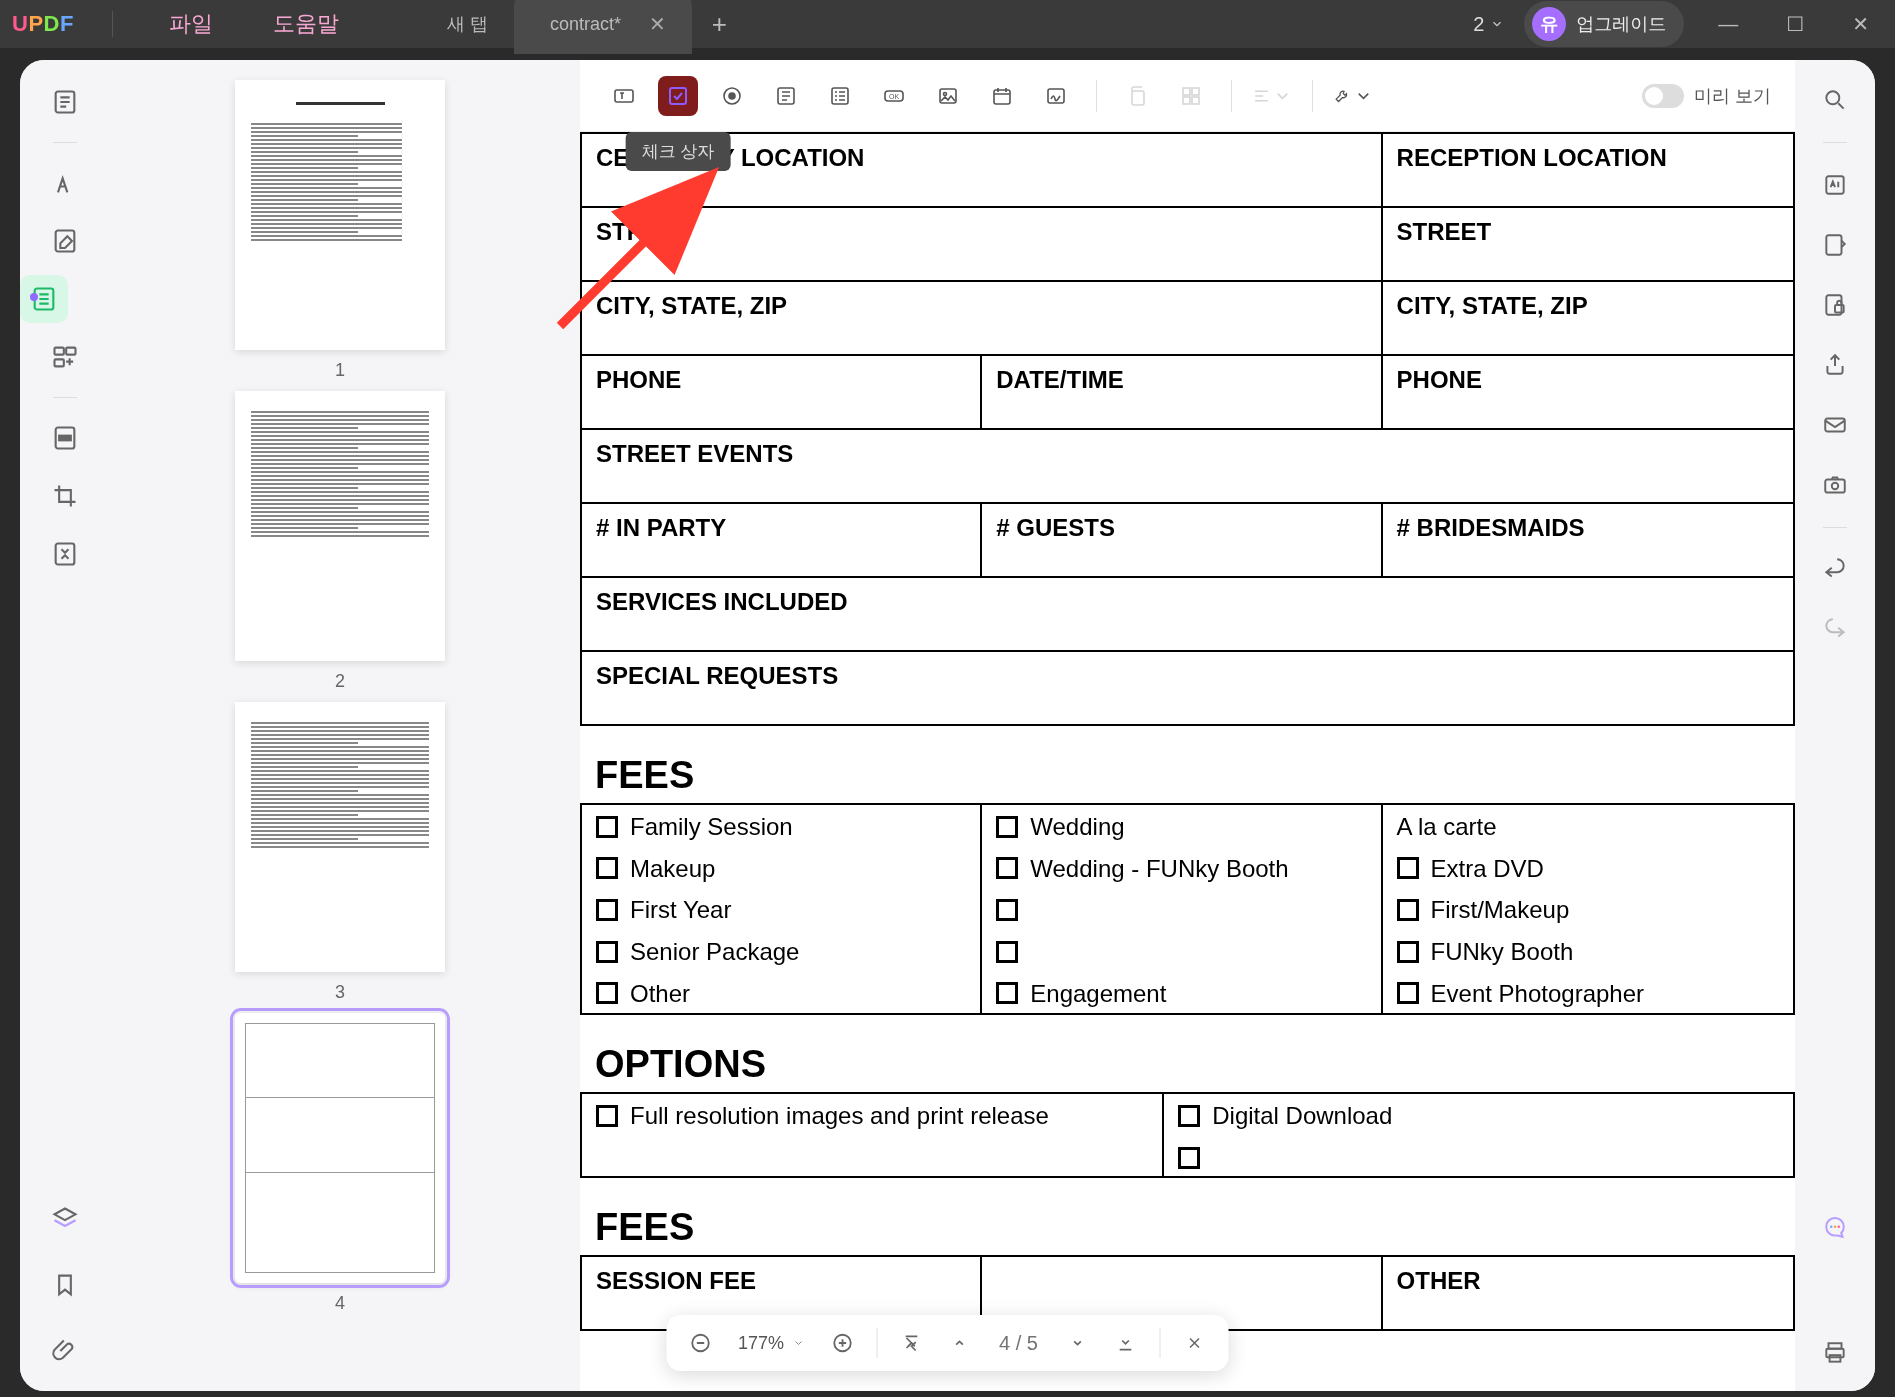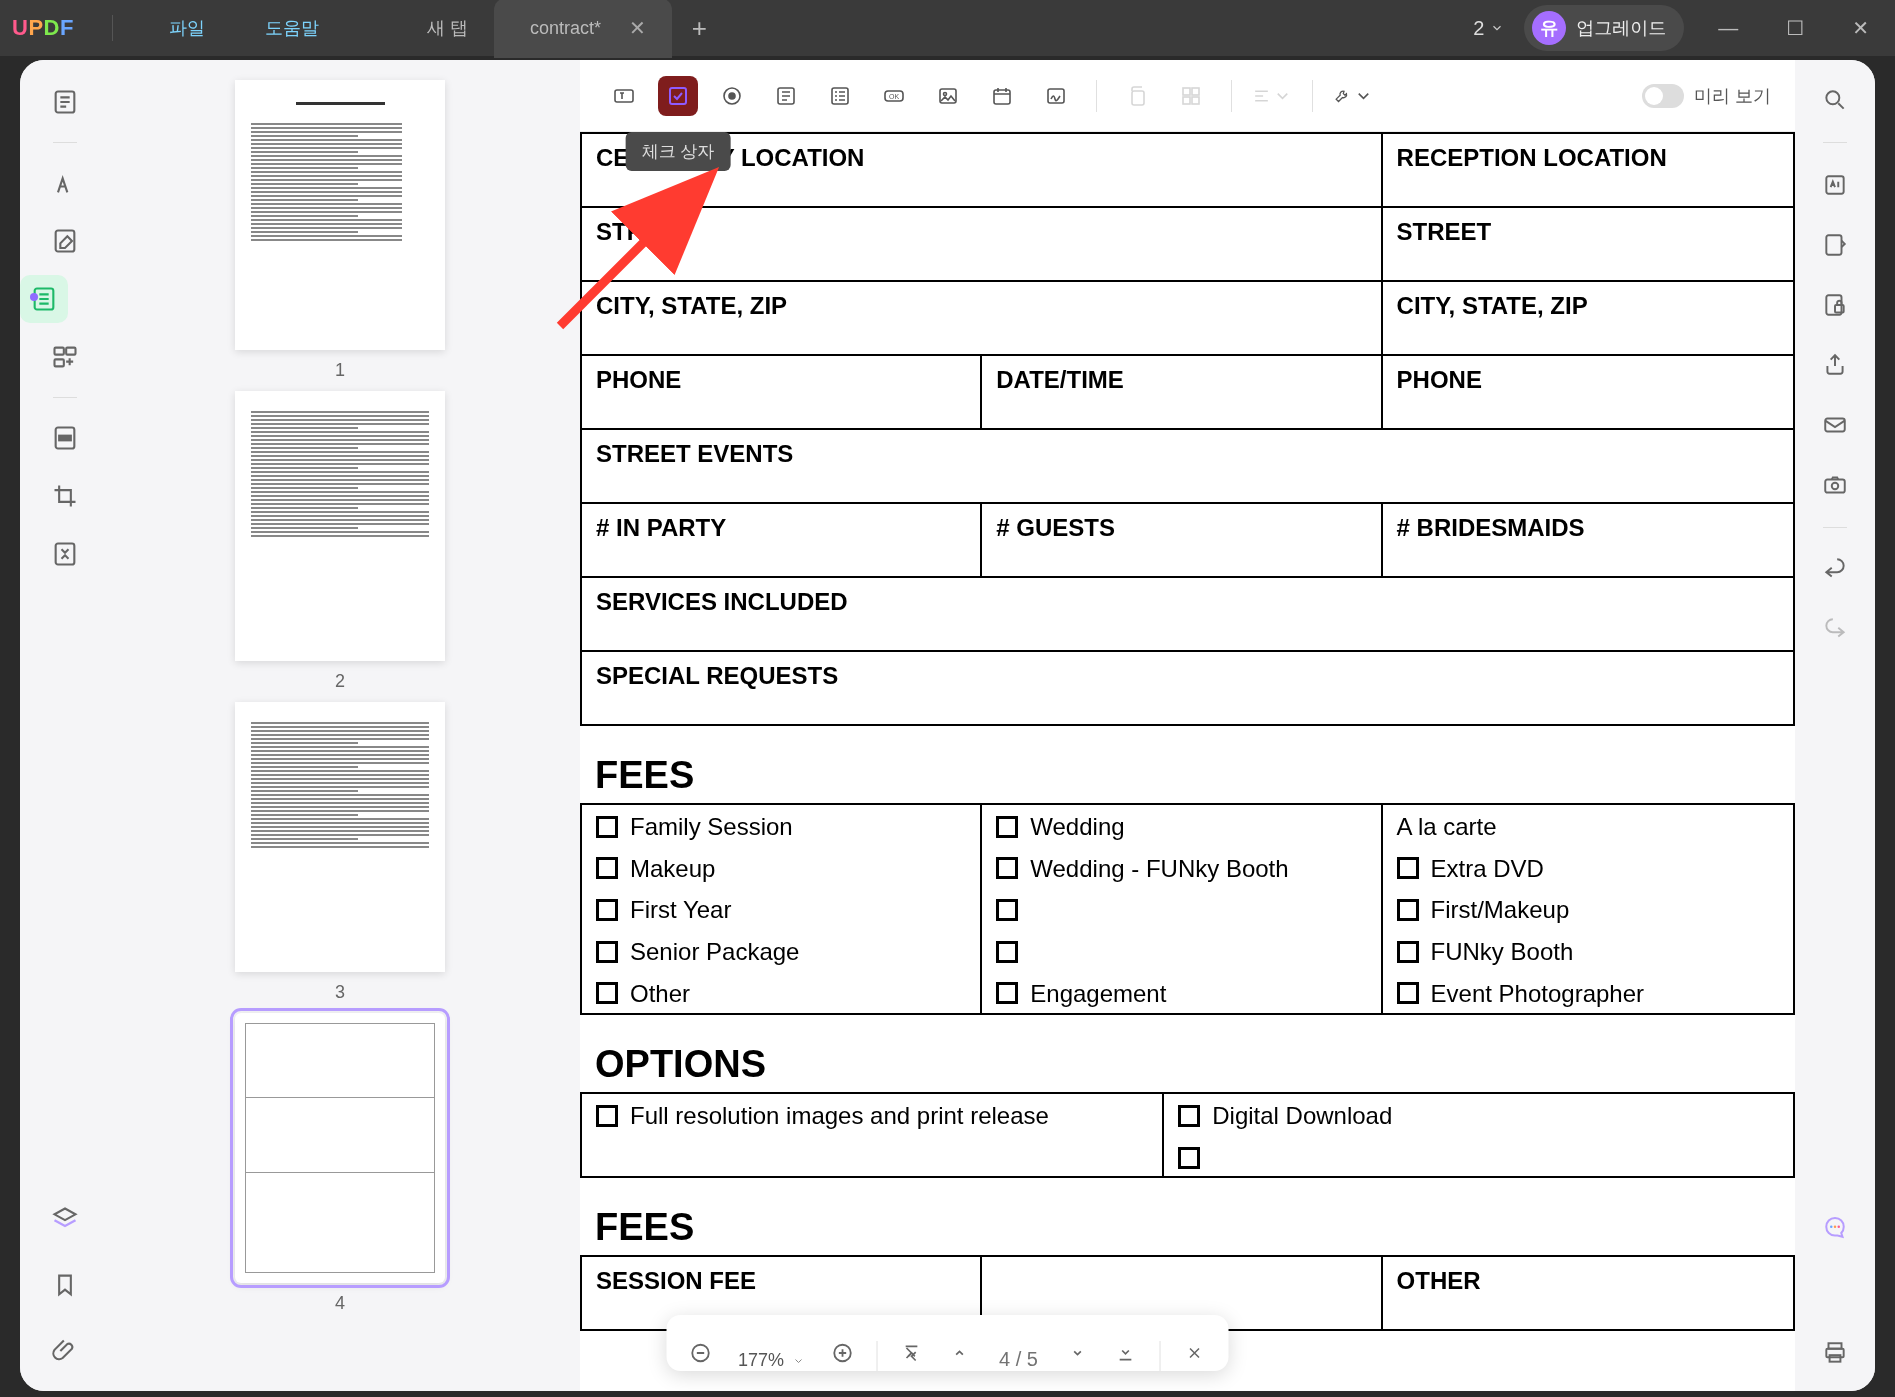--- a/index.html
+++ b/index.html
@@ -1,23 +1,23 @@
 <!DOCTYPE html>
 <html><head>
 <meta charset="utf-8">
 <style>
 * { margin:0; padding:0; box-sizing:border-box; font-family:-apple-system,"Malgun Gothic",sans-serif; }
 body { background:#2a2a2a; width:1895px; height:1397px; overflow:hidden; position:relative; }
 
 
-.titlebar { height:56px; background:#3a3a3a; display:flex; align-items:center; padding:0 12px; gap:24px; }
+.titlebar { height:48px; background:#3a3a3a; display:flex; align-items:center; padding:0 12px; gap:24px; }
 .logo { font-weight:800; font-size:22px; letter-spacing:.5px; }
 .logo .u{color:#ff5a8c}.logo .p{color:#ffa64d}.logo .d{color:#7ee84d}.logo .f{color:#6aa6ff}
 .menu-sep{width:1px;height:26px;background:#555;margin:0 14px}
-.menu-item{color:#7dd3fc;font-size:18px;padding:6px 18px;cursor:pointer}
+.menu-item{color:#f9a8d4;font-size:22px;padding:6px 18px;cursor:pointer}
 .tabs{display:flex;align-items:center;margin-left:40px;gap:0}
 .tab{display:flex;align-items:center;height:60px;padding:0 26px;color:#bbb;font-size:18px;position:relative}
 .tab.active{background:#4a4a4a;border-top-left-radius:12px;border-top-right-radius:12px}
 .tab .ic{margin-right:10px;opacity:.7}
 .tab-close{margin-left:28px;font-size:20px;color:#aaa;cursor:pointer}
 .tab-add{color:#bbb;font-size:26px;padding:0 20px;cursor:pointer}
 .title-right{margin-left:auto;display:flex;align-items:center;gap:20px}
 .tcount{color:#ddd;font-size:20px;display:flex;align-items:center;gap:6px}
 .upgrade{background:#4a4a4a;border-radius:30px;padding:6px 18px 6px 8px;display:flex;align-items:center;gap:10px;color:#eee;font-size:18px}
 .upg-badge{width:34px;height:34px;border-radius:50%;background:#a56eff;color:#fff;display:flex;align-items:center;justify-content:center;font-weight:600}
@@ -76,21 +76,21 @@
 
 
 .ft{width:100%;border-collapse:collapse}
 .ft td{border:2px solid #000;padding:10px 14px 34px 14px;font-weight:800;font-size:24px;vertical-align:top}
 .section-head td{border:none;padding:28px 14px 6px 14px;font-weight:900;font-size:38px}
 .cb-row td{padding:6px 14px;font-weight:400;font-size:24px}
 .cb{display:inline-block;width:22px;height:22px;border:3px solid #000;margin-right:12px;vertical-align:middle}
 .cb-label{vertical-align:middle}
 
 
-.pagenav{position:absolute;left:50%;bottom:20px;transform:translateX(-50%);background:#fff;border-radius:14px;box-shadow:0 4px 20px rgba(0,0,0,.15);height:56px;display:flex;align-items:flex-end;padding:0 16px;gap:12px;z-index:30}
+.pagenav{position:absolute;left:50%;bottom:20px;transform:translateX(-50%);background:#fff;border-radius:14px;box-shadow:0 4px 20px rgba(0,0,0,.15);height:56px;display:flex;align-items:center;padding:0 16px;gap:12px;z-index:30}
 .pagenav .nb{width:36px;height:36px;border-radius:8px;display:flex;align-items:center;justify-content:center;cursor:pointer;color:#666}
 .pagenav .zoom{display:flex;align-items:center;gap:8px;color:#555;font-size:18px;padding:0 8px}
 .pagenav .pno{font-size:20px;color:#737373;padding:0 10px}
 .pagenav .vsep{width:1px;height:30px;background:#e0e0e0;margin:0 4px}
 </style>
 </head>
 <body>
 
 <div class="titlebar">
   <span class="logo"><span class="u">U</span><span class="p">P</span><span class="d">D</span><span class="f">F</span></span>

